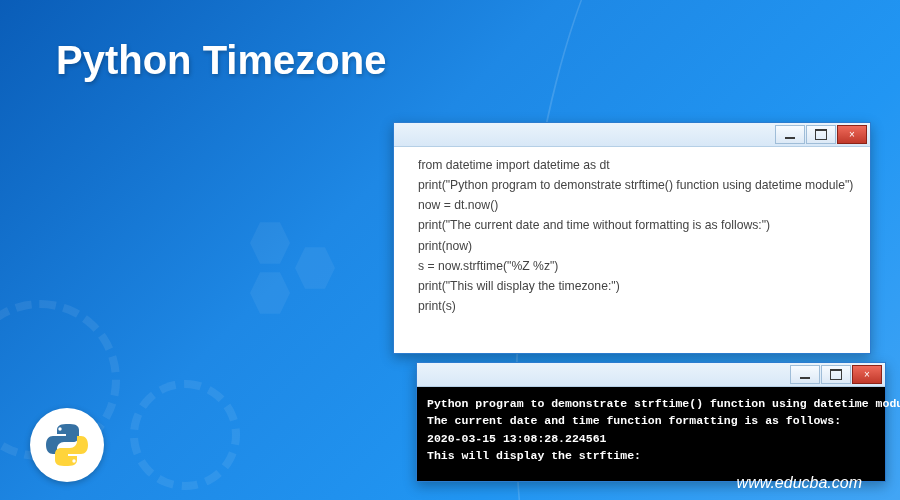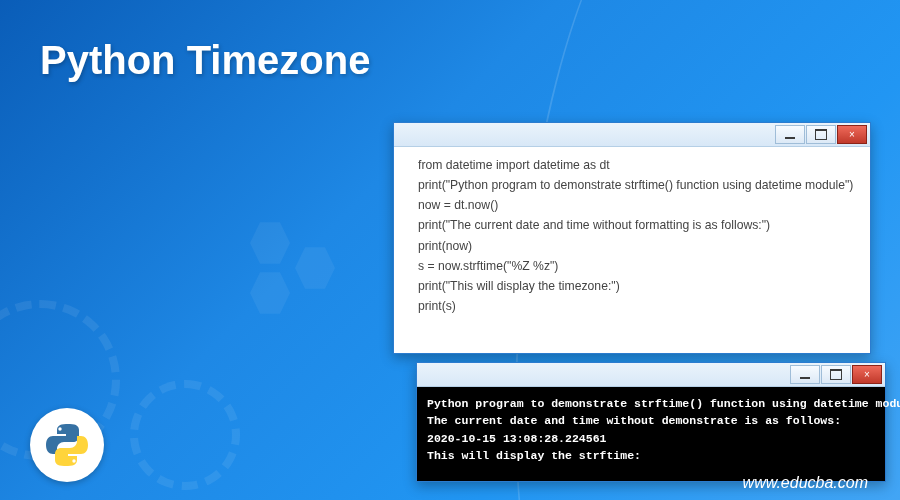--- a/index.html
+++ b/index.html
@@ -35,31 +35,31 @@
   left: 58%;
   top: -120px;
   width: 220px; height: 800px;
   border-left: 2px solid rgba(255,255,255,0.15);
   border-radius: 50%;
   transform: rotate(6deg);
 }
 
 .title {
   position: absolute;
-  left: 40px;
+  left: 56px;
   top: 38px;
   color: #fff;
   font-size: 40px;
   font-weight: 600;
   text-shadow: 1px 2px 4px rgba(0,0,0,0.25);
 }
 
 .footer {
   position: absolute;
-  right: 32px;
+  right: 38px;
   bottom: 8px;
   color: #fff;
   font-size: 16px;
   font-style: italic;
 }
 
 
 .logo-badge {
   position: absolute;
   left: 30px; bottom: 18px;
@@ -168,22 +168,22 @@
 <span>print(s)</span></div>
 </div>
 
 <div class="win win-term">
   <div class="win-titlebar">
     <div class="win-btn min"></div>
     <div class="win-btn max"></div>
     <div class="win-btn close">×</div>
   </div>
   <div class="term-body"><span>Python program to demonstrate strftime() function using datetime module</span>
-<span>The current date and time without demonstrate is as follows:</span>
-<span>2020-10-15 13:08:28.224561</span>
+<span>The current date and time function formatting is as follows:</span>
+<span>2020-03-15 13:08:28.224561</span>
 <span>This will display the strftime:</span></div>
 </div>
 
 <div class="logo-badge">
   <svg width="48" height="48" viewBox="0 0 48 48">
     <path fill="#3671A3" d="M23 3c-7 0-9 3-9 6v4h9v2H10c-4 0-7 3-7 9s3 9 7 9h4v-5c0-4 3-7 7-7h9c3 0 6-2 6-6V9c0-3-2-6-9-6h-4z"></path>
     <circle cx="17" cy="8" r="1.7" fill="#fff"></circle>
     <path fill="#FFD43B" d="M25 45c7 0 9-3 9-6v-4h-9v-2h13c4 0 7-3 7-9s-3-9-7-9h-4v5c0 4-3 7-7 7h-9c-3 0-6 2-6 6v6c0 3 2 6 9 6h4z"></path>
     <circle cx="31" cy="40" r="1.7" fill="#fff"></circle>
   </svg>

